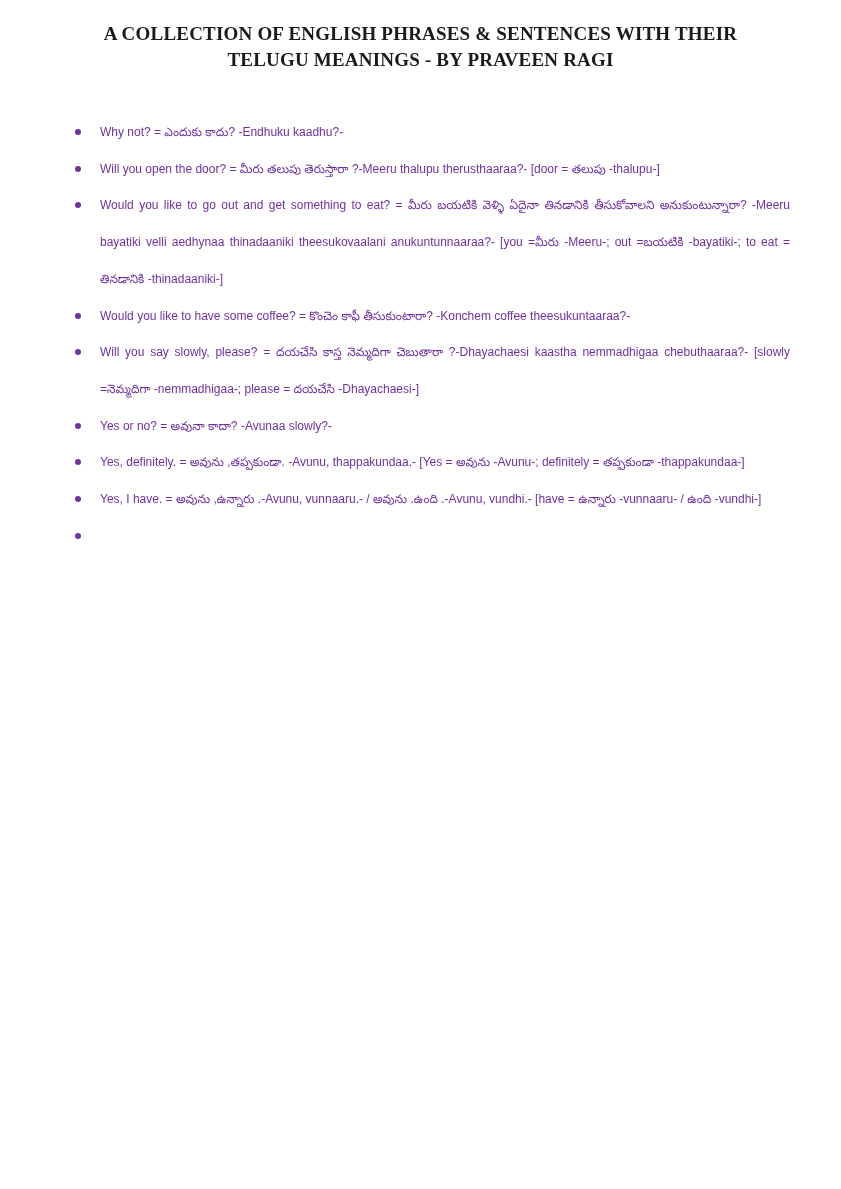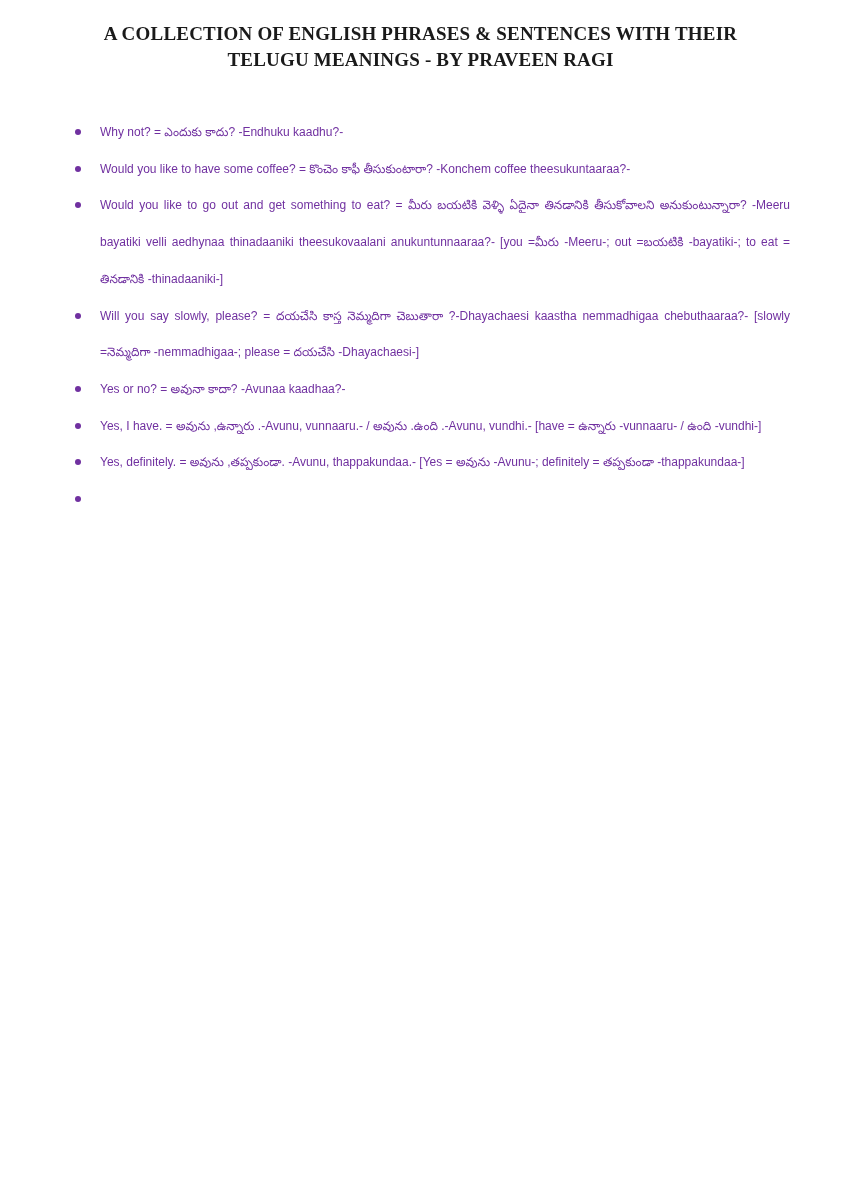--- a/index.html
+++ b/index.html
@@ -73,41 +73,45 @@
 
   <h1 class="doc-title">A COLLECTION OF ENGLISH PHRASES &amp; SENTENCES WITH THEIR TELUGU MEANINGS - BY PRAVEEN RAGI</h1>
 
   <ul class="phrase-list">
     <li class="phrase-item">
       <span class="bullet-dot"></span>
       <span>Why not? = ఎందుకు కాదు? -Endhuku kaadhu?-</span>
     </li>
     <li class="phrase-item">
       <span class="bullet-dot"></span>
-      <span>Would you like to have some coffee? = కొంచెం కాఫీ తీసుకుంటారా? -Konchem coffee theesukuntaaraa?-</span>
+      <span>Will you open the door? = మీరు తలుపు తెరుస్తారా ?-Meeru thalupu therusthaaraa?- [door = తలుపు -thalupu-]</span>
     </li>
     <li class="phrase-item">
       <span class="bullet-dot"></span>
       <span>Would you like to go out and get something to eat? = మీరు బయటికి వెళ్ళి ఏదైనా తినడానికి తీసుకోవాలని అనుకుంటున్నారా? -Meeru bayatiki velli aedhynaa thinadaaniki theesukovaalani anukuntunnaaraa?- [you =మీరు -Meeru-; out =బయటికి -bayatiki-; to eat = తినడానికి -thinadaaniki-]</span>
     </li>
     <li class="phrase-item">
       <span class="bullet-dot"></span>
+      <span>Would you like to have some coffee? = కొంచెం కాఫీ తీసుకుంటారా? -Konchem coffee theesukuntaaraa?-</span>
+    </li>
+    <li class="phrase-item">
+      <span class="bullet-dot"></span>
       <span>Will you say slowly, please? = దయచేసి కాస్త నెమ్మదిగా చెబుతారా ?-Dhayachaesi kaastha nemmadhigaa chebuthaaraa?- [slowly =నెమ్మదిగా -nemmadhigaa-; please = దయచేసి -Dhayachaesi-]</span>
     </li>
     <li class="phrase-item">
       <span class="bullet-dot"></span>
-      <span>Yes or no? = అవునా కాదా? -Avunaa kaadhaa?-</span>
+      <span>Yes or no? = అవునా కాదా? -Avunaa slowly?-</span>
+    </li>
+    <li class="phrase-item">
+      <span class="bullet-dot"></span>
+      <span>Yes, definitely. = అవును ,తప్పకుండా. -Avunu, thappakundaa.- [Yes = అవును -Avunu-; definitely = తప్పకుండా -thappakundaa-]</span>
     </li>
     <li class="phrase-item">
       <span class="bullet-dot"></span>
       <span>Yes, I have. = అవును ,ఉన్నారు .-Avunu, vunnaaru.- / అవును .ఉంది .-Avunu, vundhi.- [have = ఉన్నారు -vunnaaru- / ఉంది -vundhi-]</span>
-    </li>
-    <li class="phrase-item">
-      <span class="bullet-dot"></span>
-      <span>Yes, definitely. = అవును ,తప్పకుండా. -Avunu, thappakundaa.- [Yes = అవును -Avunu-; definitely = తప్పకుండా -thappakundaa-]</span>
     </li>
     <li class="phrase-item">
       <span class="bullet-dot"></span>
     </li>
   </ul>
 
   <div class="page-number">1109</div>
 
 </div>
 

